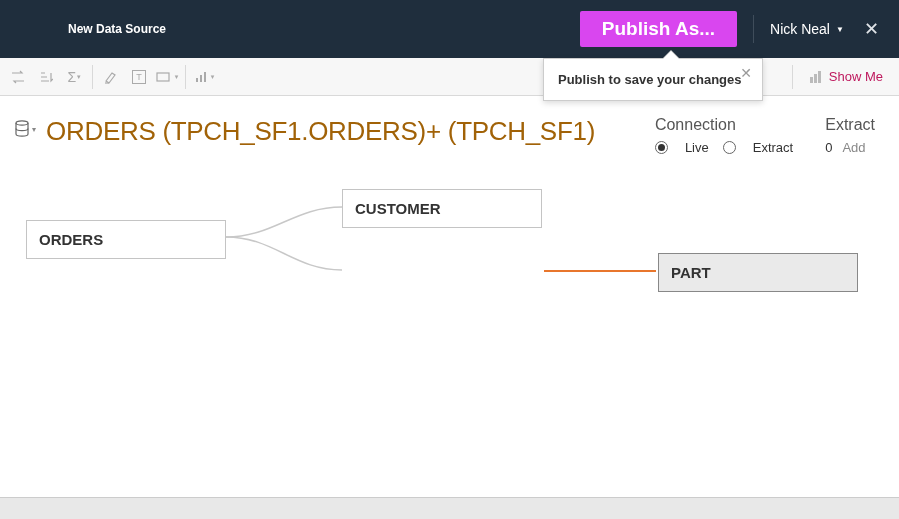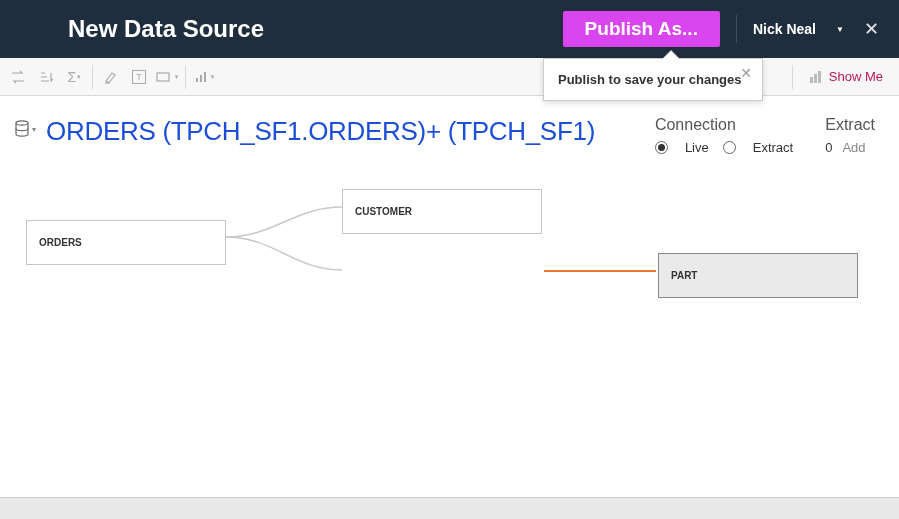--- a/index.html
+++ b/index.html
@@ -1,54 +1,54 @@
 <!DOCTYPE html>
 <html><head>
 <meta charset="utf-8">
 <style>
 * { margin: 0; padding: 0; box-sizing: border-box; }
 body { font-family: "Benton Sans", Arial, sans-serif; background: #fff; width: 899px; height: 519px; overflow: hidden; position: relative; }
 
 .header { background: #1f2e3d; height: 58px; display: flex; align-items: center; padding: 0 20px 0 68px; color: #fff; }
-.header-title { font-size: 24px; font-weight: 600; flex: 1; }
+.header-title { font-size: 12px; font-weight: 600; flex: 1; }
 .publish-btn { background: #d946ef; color: #fff; border: none; padding: 7px 22px; font-size: 19px; font-weight: 600; cursor: pointer; border-radius: 2px; }
 .header-divider { width: 1px; height: 28px; background: #3f4d5b; margin: 0 16px; }
-.user-menu { color: #fff; font-size: 14px; display: flex; align-items: center; gap: 20px; cursor: pointer; font-weight: bold; }
+.user-menu { color: #fff; font-size: 14px; display: flex; align-items: center; gap: 6px; cursor: pointer; }
 .user-menu .caret { font-size: 8px; }
 .close-x { color: #e0e4e8; font-size: 18px; cursor: pointer; margin-left: 20px; font-weight: 300; }
 
 .toolbar { background: #f7f7f7; height: 38px; border-bottom: 1px solid #d9d9d9; display: flex; align-items: center; padding: 0 4px; position: relative; }
 .tb-btn { width: 28px; height: 28px; display: flex; align-items: center; justify-content: center; color: #999; cursor: pointer; border-radius: 2px; }
 .tb-sep { width: 1px; height: 24px; background: #d9d9d9; margin: 0 4px; }
 .tb-spacer { flex: 1; }
 .showme { color: #be185d; font-size: 13px; padding: 0 12px; display: flex; align-items: center; gap: 6px; cursor: pointer; }
 
 .tooltip { position: absolute; top: 58px; left: 543px; width: 220px; background: #fff; border: 1px solid #ccc; box-shadow: 0 2px 6px rgba(0,0,0,0.15); padding: 13px 14px; z-index: 10; }
 .tooltip-arrow { position: absolute; top: -9px; left: 118px; width: 0; height: 0; border-left: 9px solid transparent; border-right: 9px solid transparent; border-bottom: 9px solid #ccc; }
 .tooltip-arrow::after { content: ''; position: absolute; top: 1px; left: -8px; border-left: 8px solid transparent; border-right: 8px solid transparent; border-bottom: 8px solid #fff; }
 .tooltip-text { font-size: 13px; font-weight: 600; color: #333; }
 .tooltip-close { position: absolute; top: 6px; right: 10px; color: #999; font-size: 14px; cursor: pointer; }
 
 .main { padding: 20px 24px 0 14px; position: relative; }
 .ds-header { display: flex; align-items: flex-start; }
 .db-icon { margin-top: 4px; margin-right: 10px; color: #666; display: flex; align-items: center; }
-.ds-title { font-size: 26px; font-weight: 400; color: #1d4ed8; letter-spacing: -0.3px; flex: 1; }
+.ds-title { font-size: 26px; font-weight: 400; color: #a16207; letter-spacing: -0.3px; flex: 1; }
 .conn-group { margin-left: 40px; }
 .conn-label { font-size: 16px; color: #555; margin-bottom: 6px; }
 .radio-row { display: flex; gap: 14px; }
 .radio { display: flex; align-items: center; gap: 17px; font-size: 13px; color: #333; cursor: pointer; }
 .radio-circle { width: 13px; height: 13px; border: 1px solid #666; border-radius: 50%; display: flex; align-items: center; justify-content: center; }
 .radio-dot { width: 7px; height: 7px; background: #333; border-radius: 50%; }
 .filters-group { margin-left: 32px; }
 .filters-row { display: flex; align-items: center; gap: 10px; font-size: 13px; color: #555; margin-top: 6px; }
 .filters-row .count { color: #333; }
 .filters-row .add { color: #888; cursor: pointer; }
 
 .canvas { position: relative; height: 320px; margin-top: 34px; }
-.table-box { position: absolute; border: 1px solid #c4c4c4; background: #fff; padding: 16px 12px; font-size: 10px; font-weight: 600; color: #333; min-width: 200px; cursor: pointer; }
+.table-box { position: absolute; border: 1px solid #c4c4c4; background: #fff; padding: 10px 12px; font-size: 15px; font-weight: 600; color: #333; min-width: 200px; cursor: pointer; }
 .table-box.sel { background: #eaeaea; border-color: #888; }
 .link-orange { position: absolute; height: 2px; background: #e8762c; }
 
 .footer { position: absolute; bottom: 0; left: 0; right: 0; height: 22px; background: #e8e8e8; border-top: 1px solid #ccc; }
 
 svg { display: block; }
 </style>
 </head>
 <body>
 

